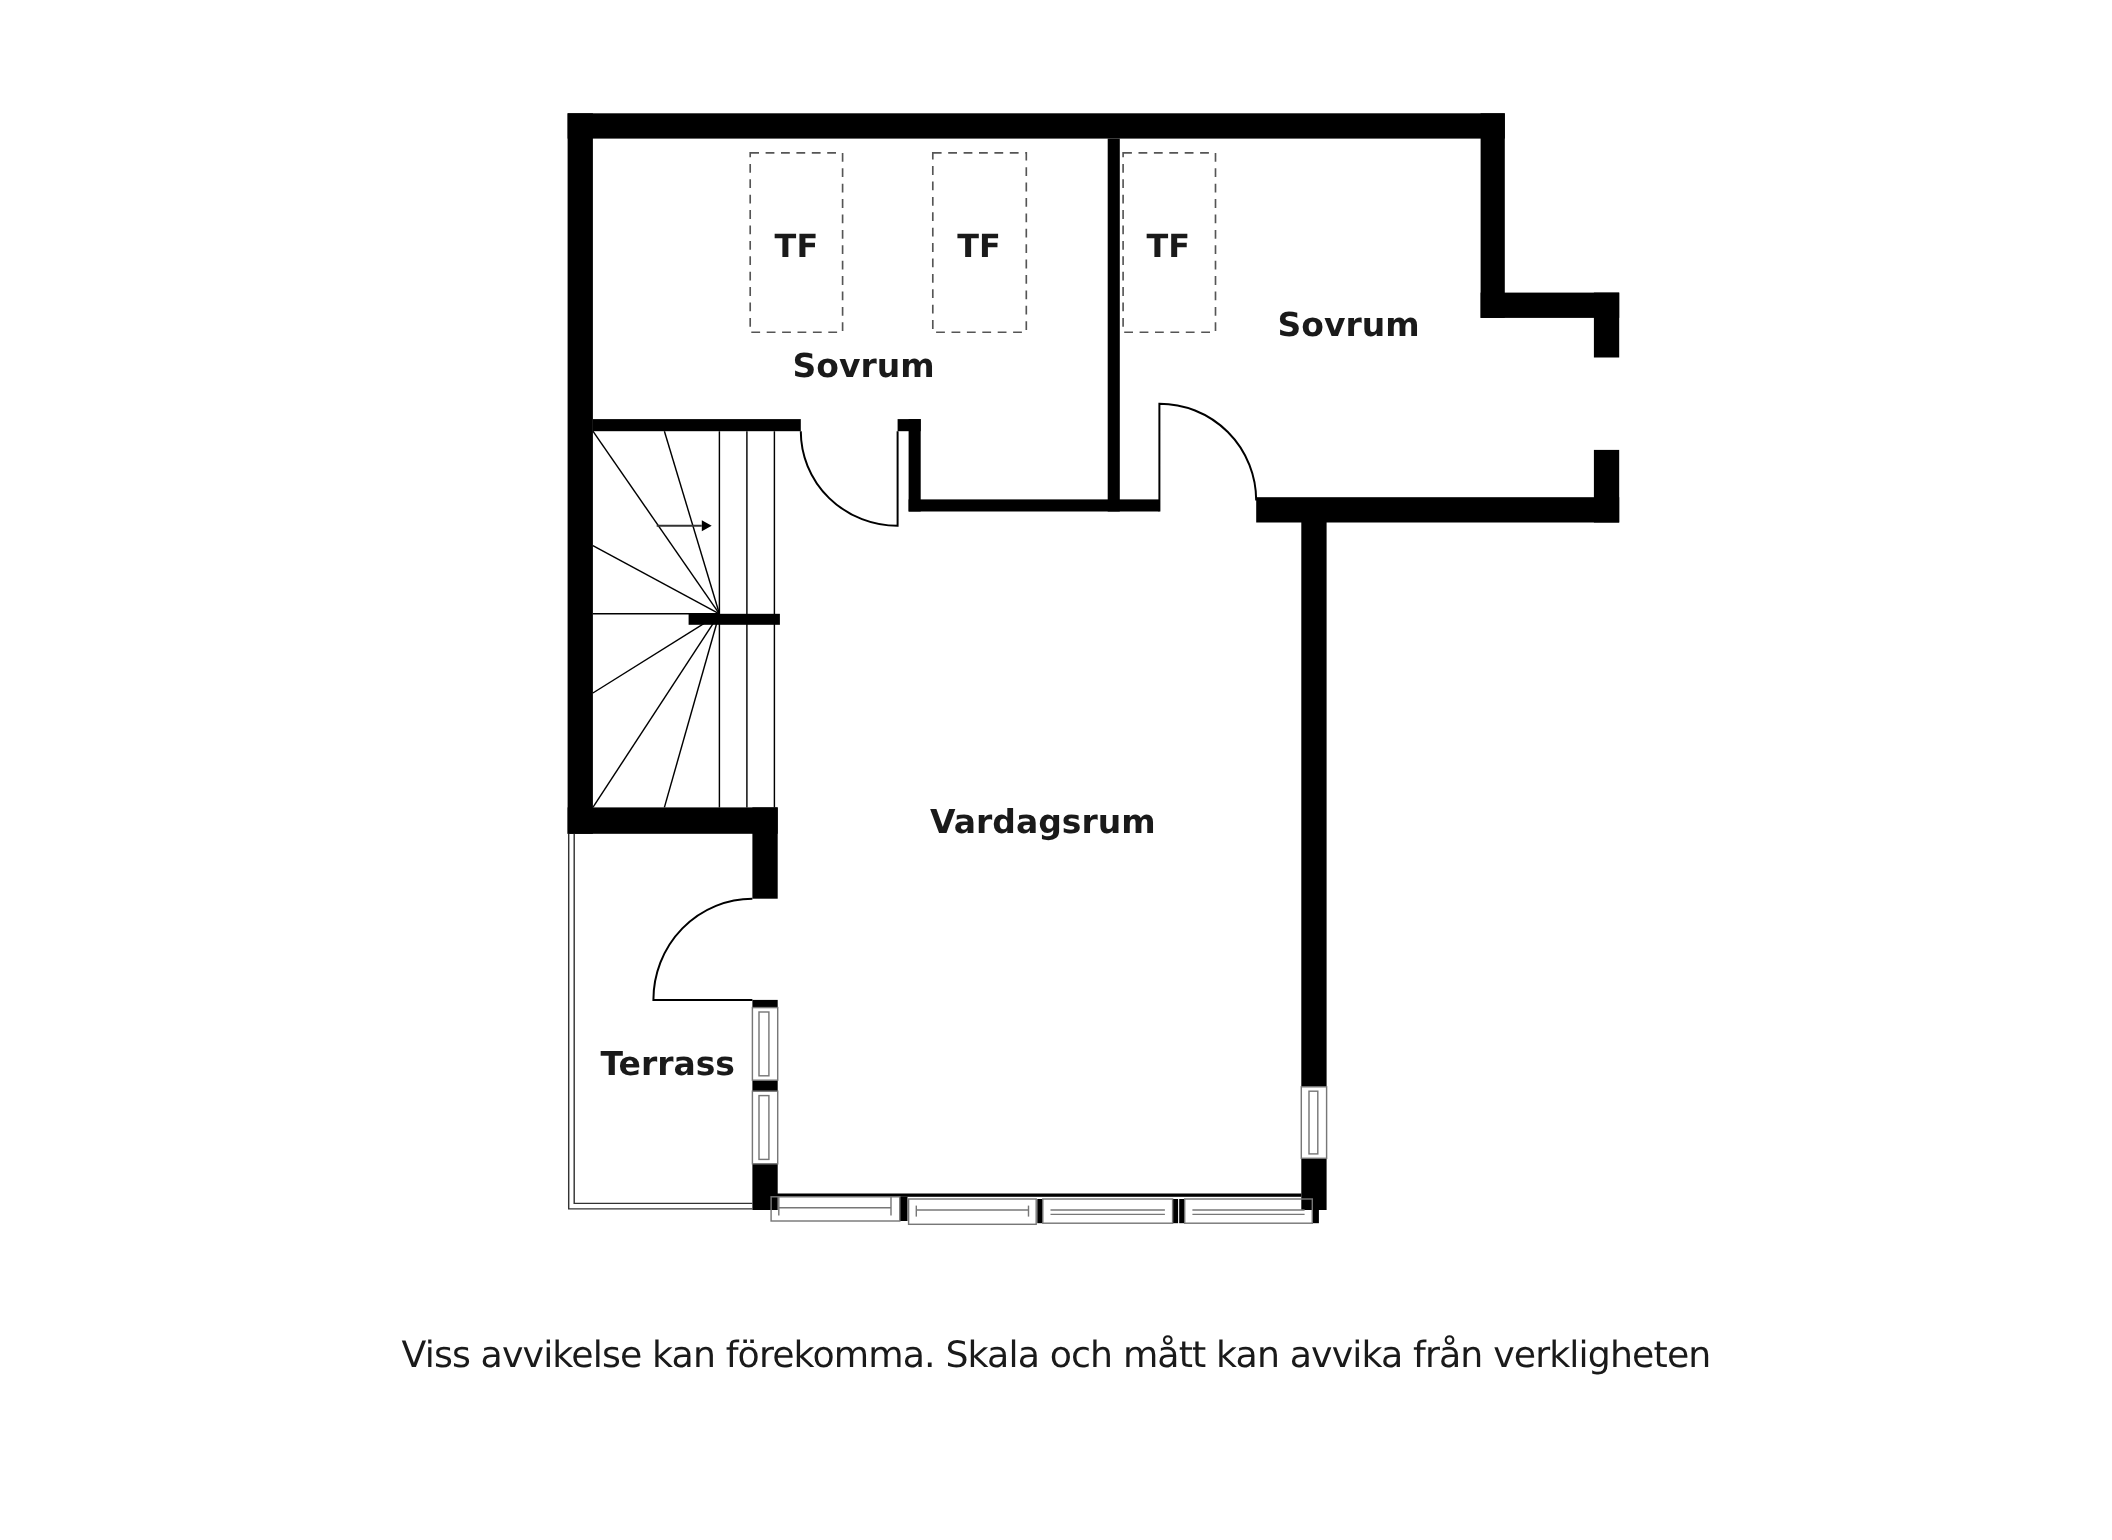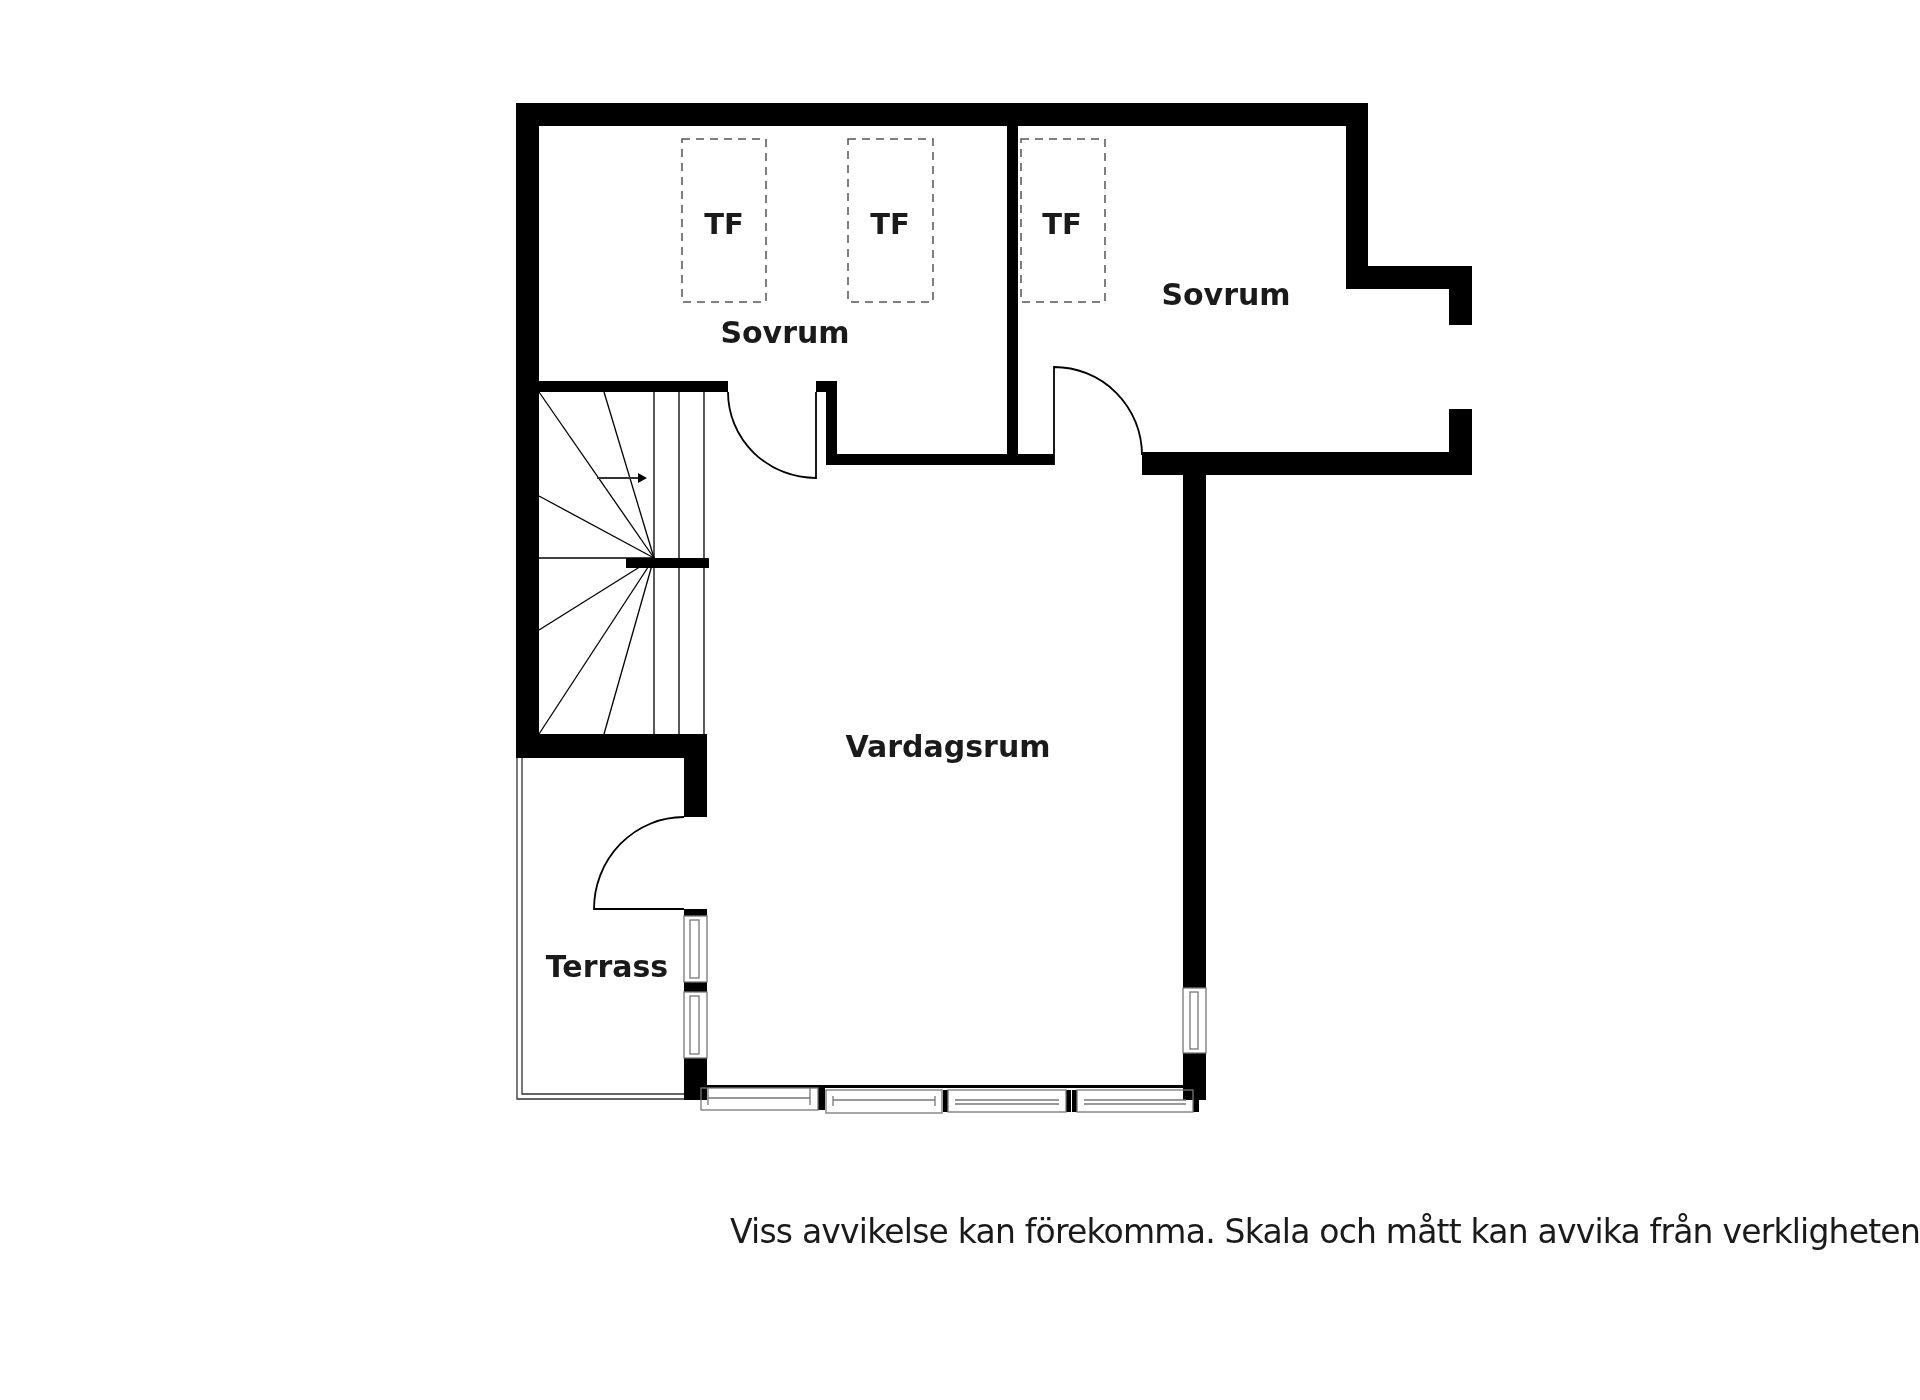--- a/index.html
+++ b/index.html
@@ -1,19 +1,19 @@
 <!DOCTYPE html>
 <html><head>
 <meta charset="utf-8">
 <style>
   html, body { margin:0; padding:0; background:#ffffff; }
   body { width:1920px; height:1400px; position:relative; overflow:hidden; font-family:"DejaVu Sans", sans-serif; }
   #plan { position:absolute; left:0; top:0; }
   .lbl { font-family:"DejaVu Sans", sans-serif; font-weight:bold; fill:#1a1a1a; }
-  .caption { position:absolute; left:0; width:1920px; top:1212px; text-align:right; font-family:"DejaVu Sans", sans-serif; font-size:33px; color:#1a1a1a; letter-spacing:-0.8px; }
+  .caption { position:absolute; left:0; width:1920px; top:1212px; text-align:center; font-family:"DejaVu Sans", sans-serif; font-size:33px; color:#1a1a1a; letter-spacing:-0.8px; }
 </style>
 </head>
 <body>
 
 <svg id="plan" width="1920" height="1400" viewBox="0 0 1920 1400" xmlns="http://www.w3.org/2000/svg">
 
   <g fill="#000">
 
     <rect x="516" y="103" width="852" height="23"></rect>
 

